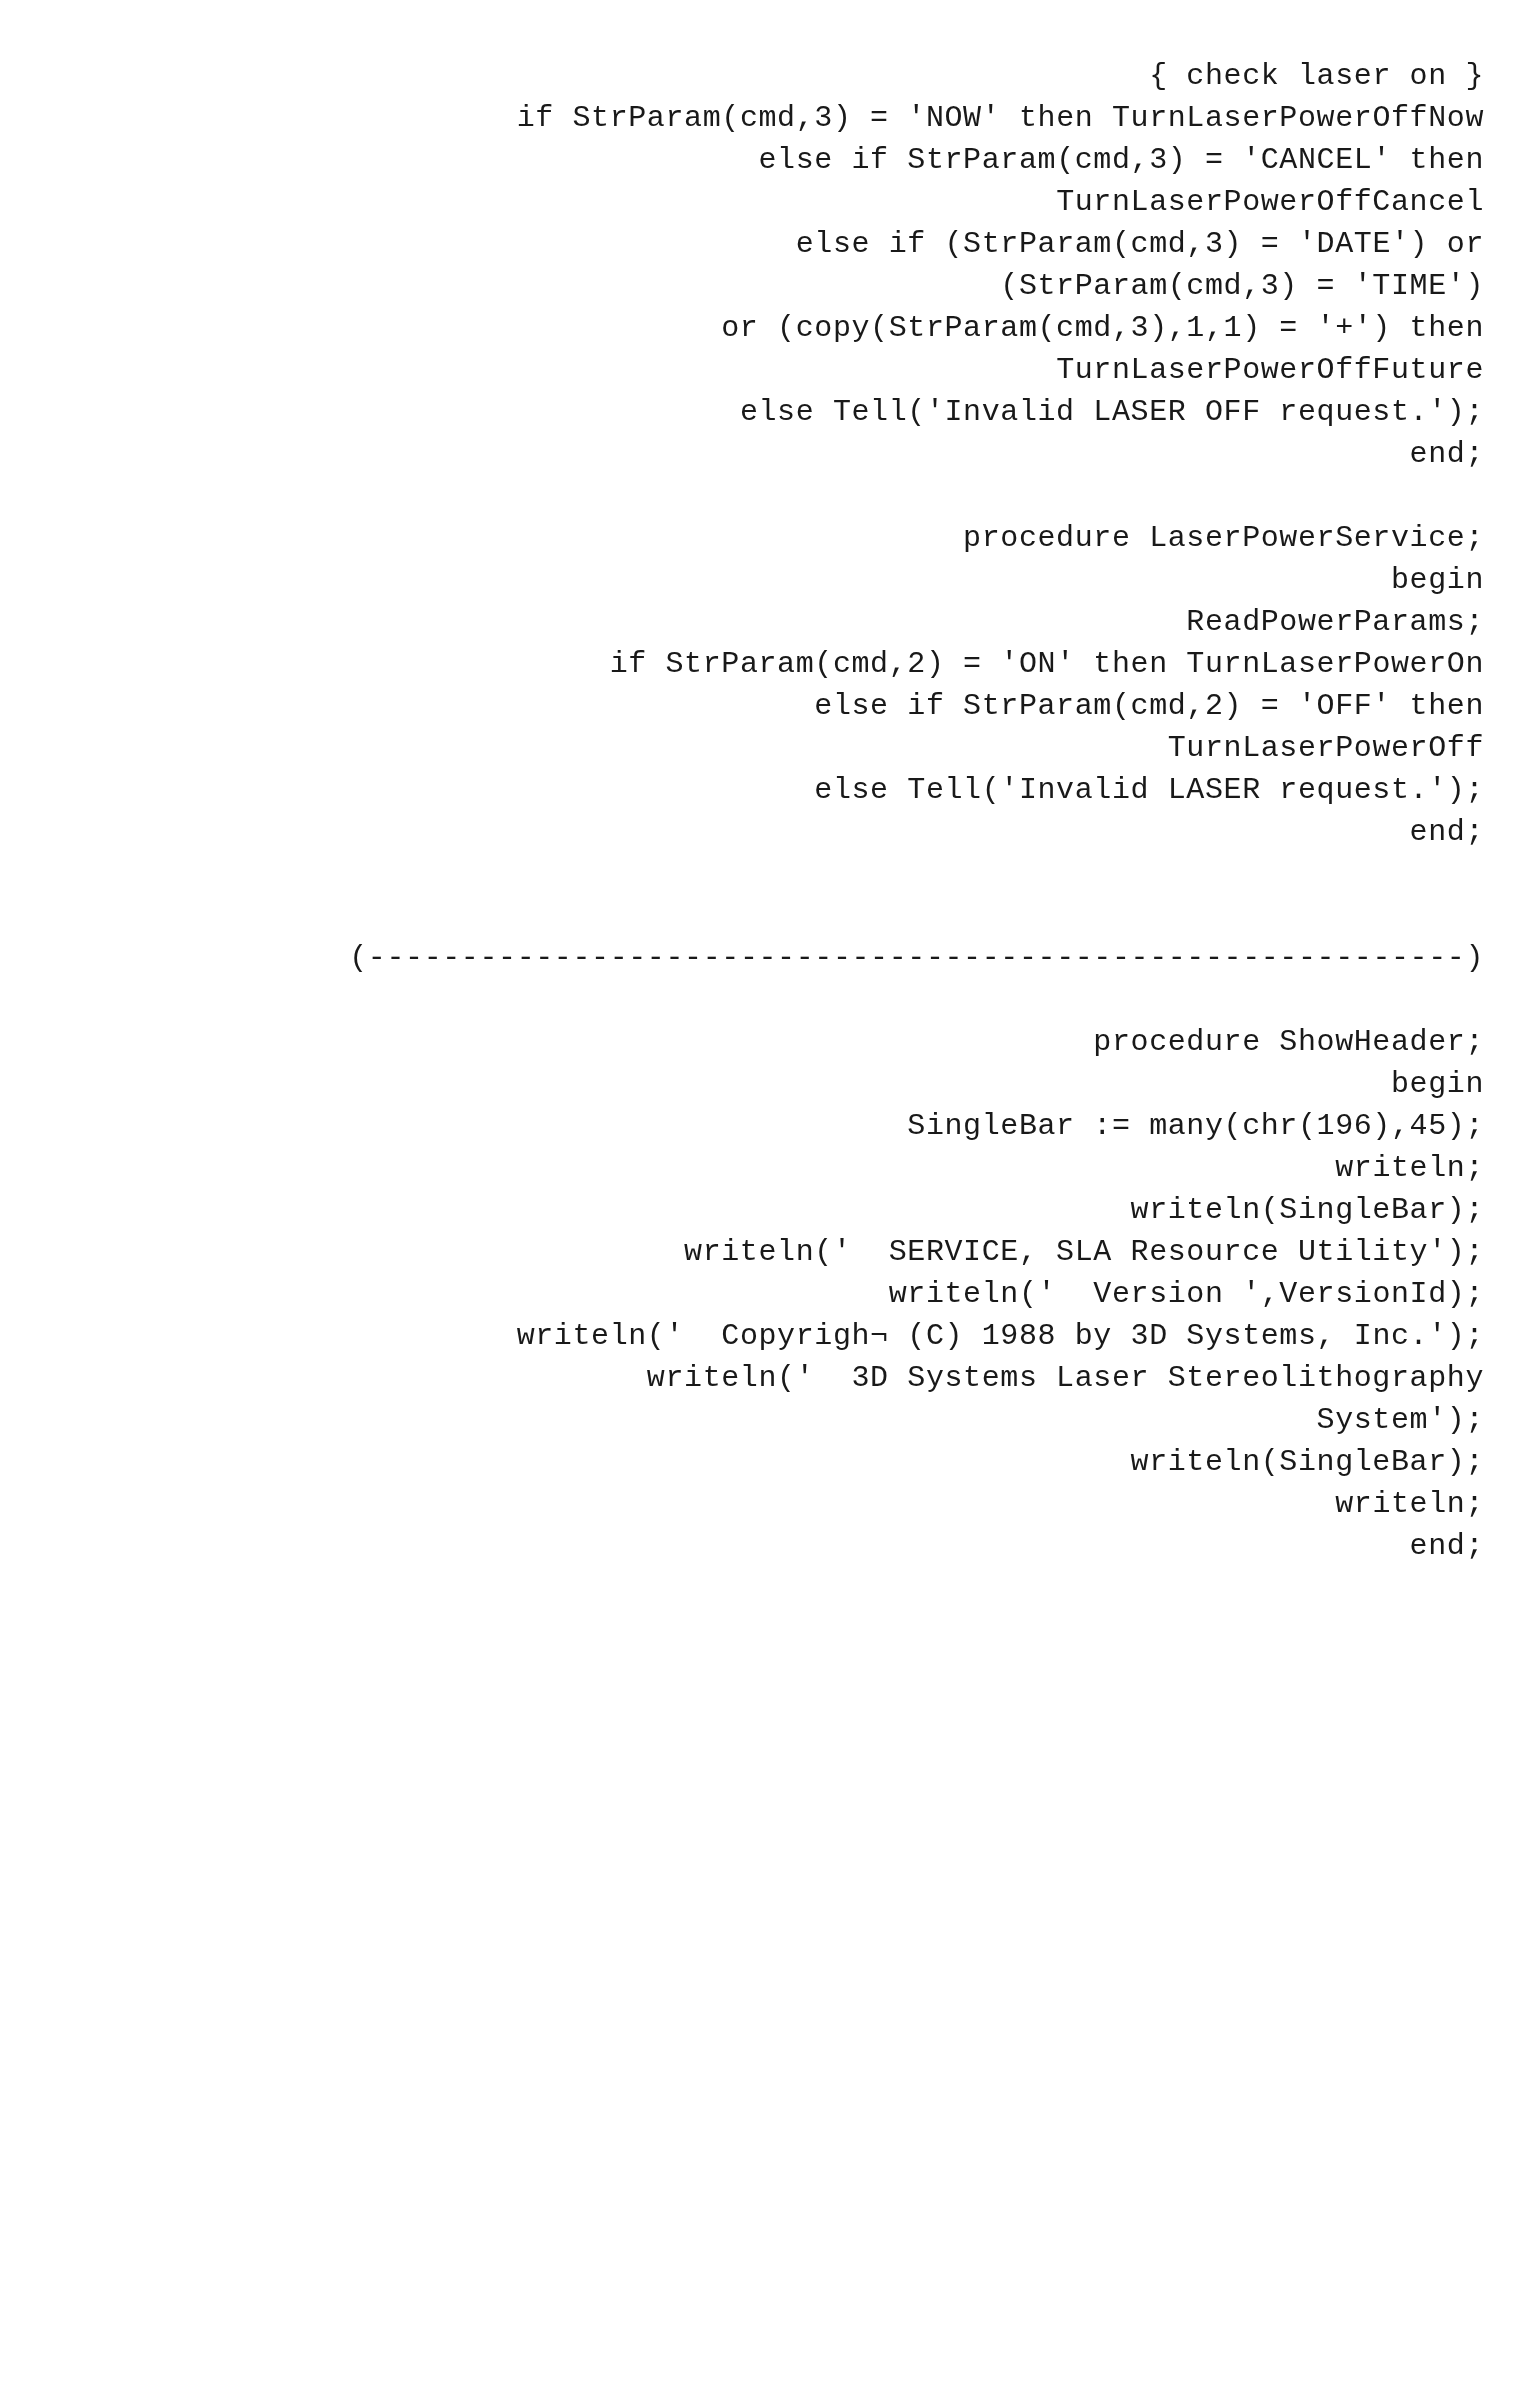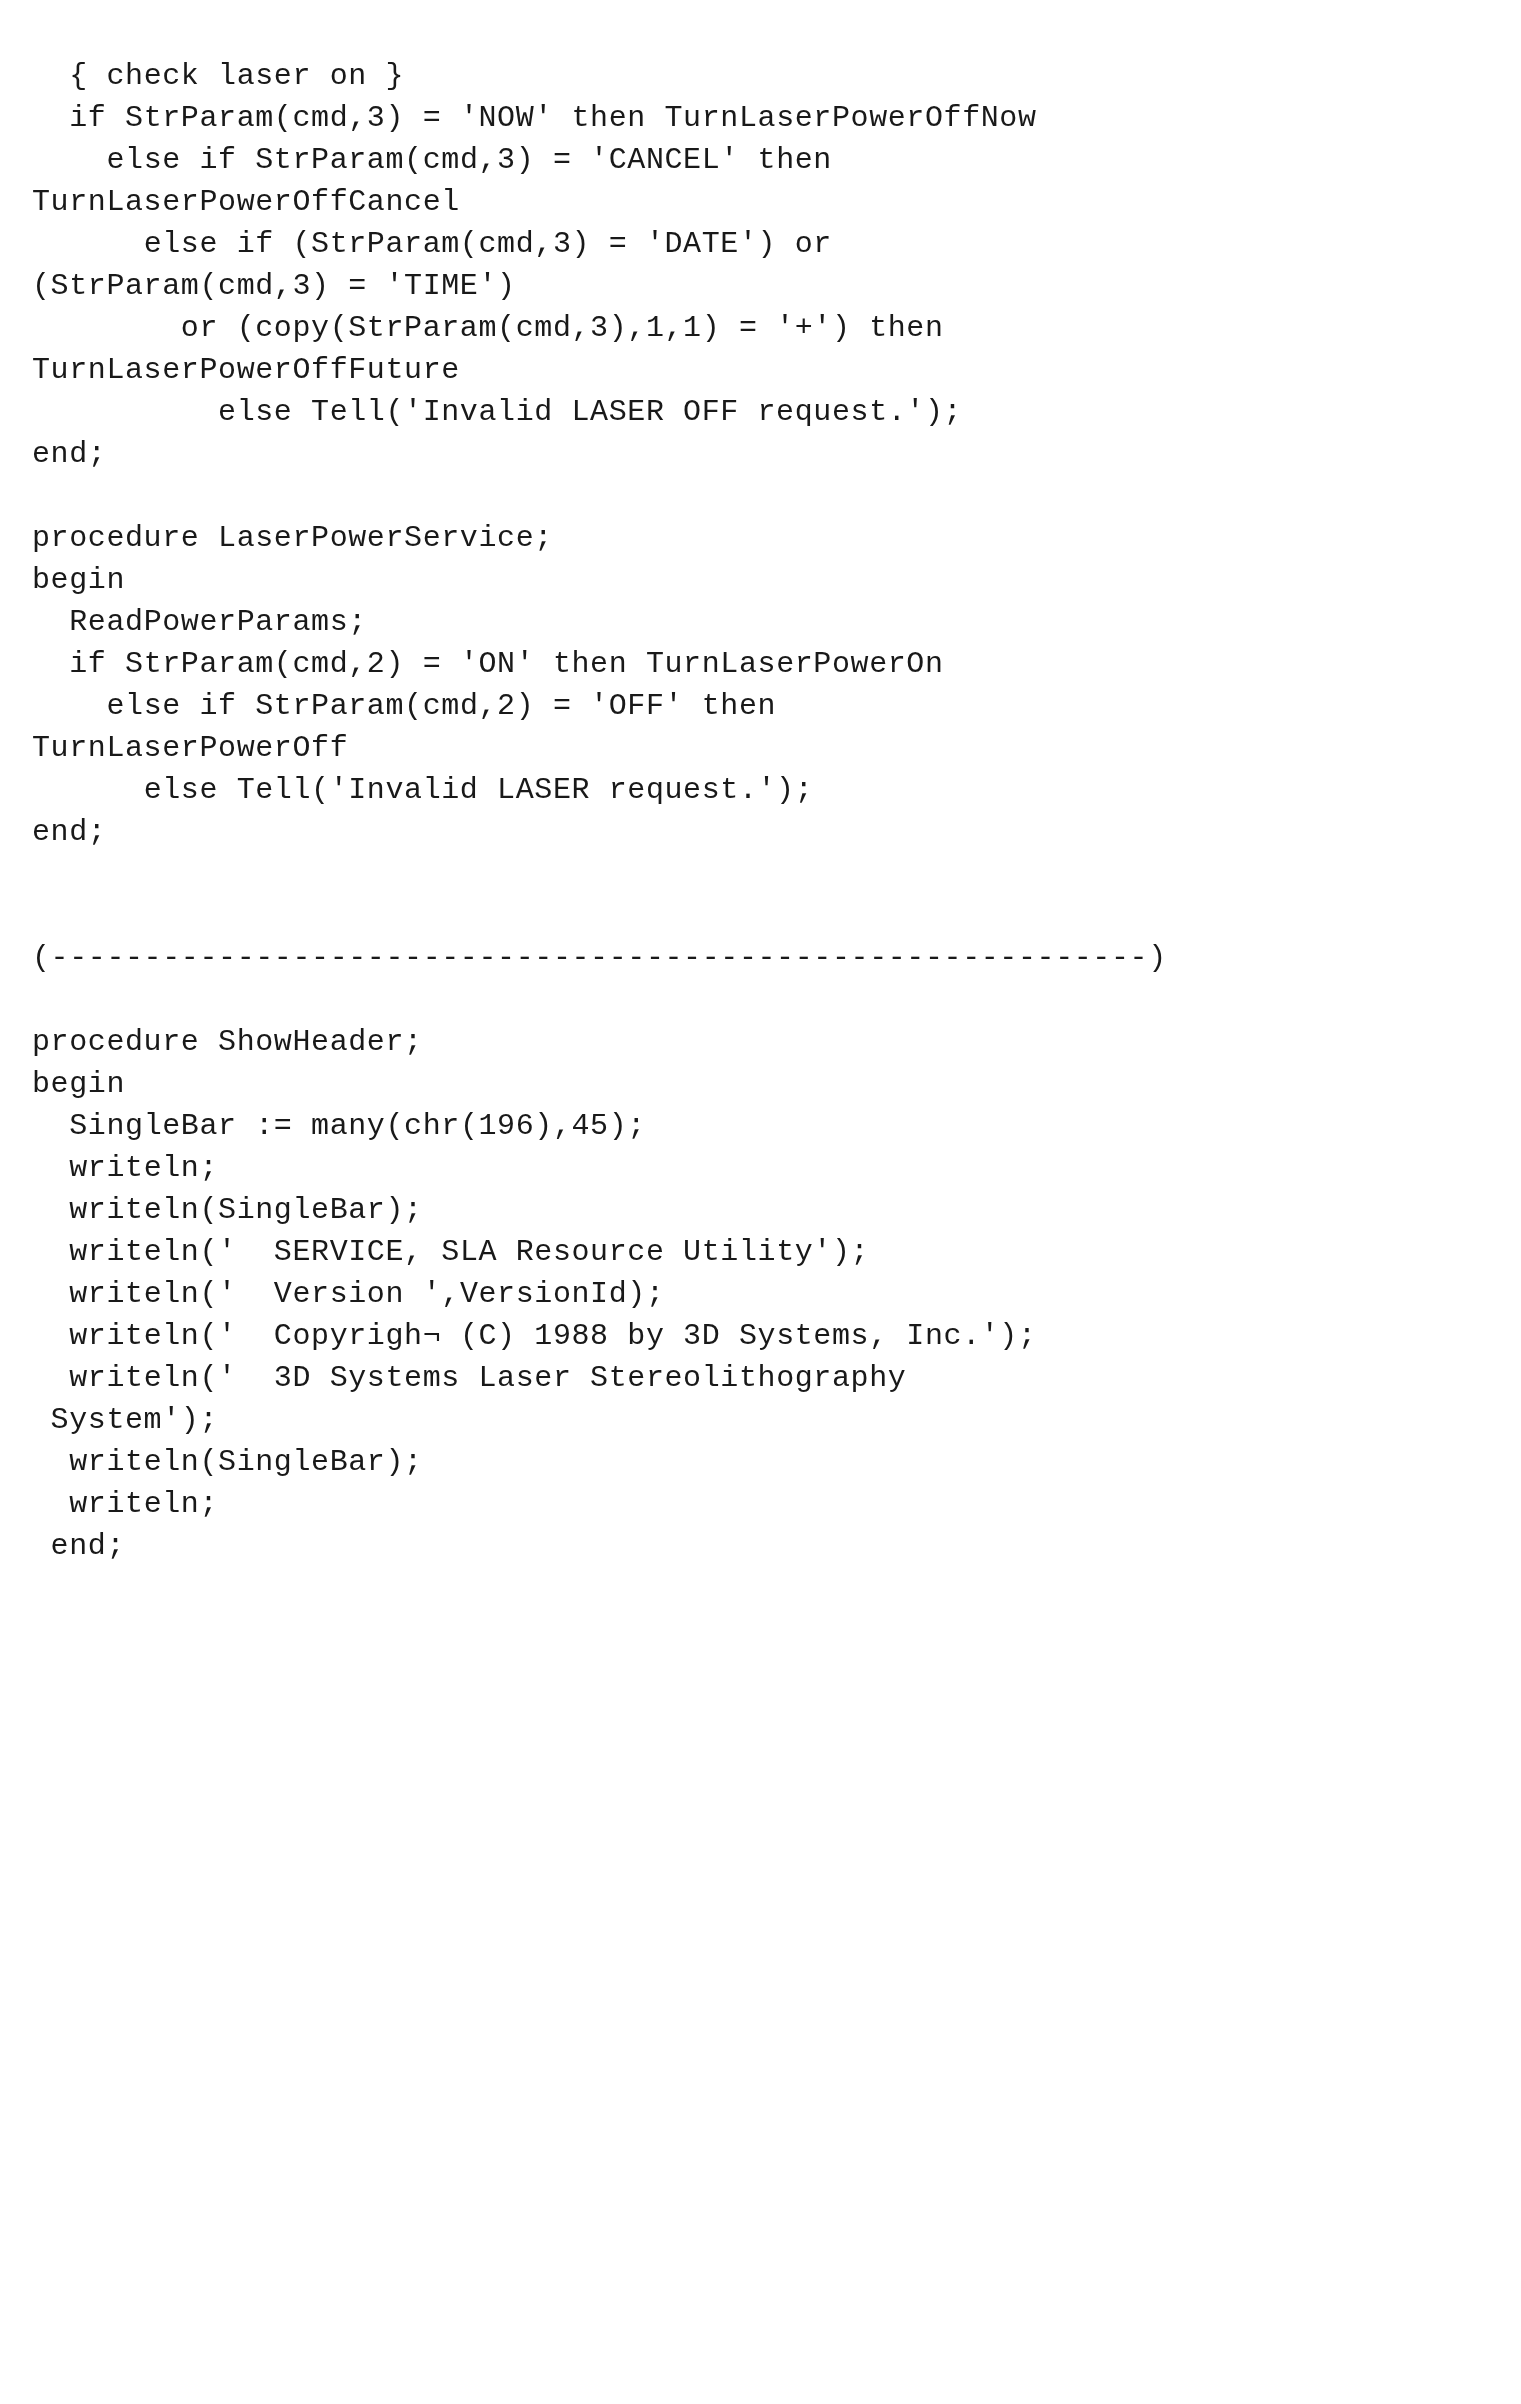--- a/index.html
+++ b/index.html
@@ -12,20 +12,21 @@
     min-height: 2404px;
     font-family: "Liberation Mono", "DejaVu Sans Mono", monospace;
   }
   .page {
     position: relative;
     width: 1522px;
     min-height: 2404px;
     background: #ffffff;
     box-sizing: border-box;
     padding: 25px 38px 38px 32px;
+    text-align: right;
   }
   .code-listing {
     display: block;
     white-space: pre-wrap;
     word-break: break-word;
     color: #191919;
     font-family: "Liberation Mono", "DejaVu Sans Mono", monospace;
     font-size: 30px;
     line-height: 42px;
     letter-spacing: 0.6px;

